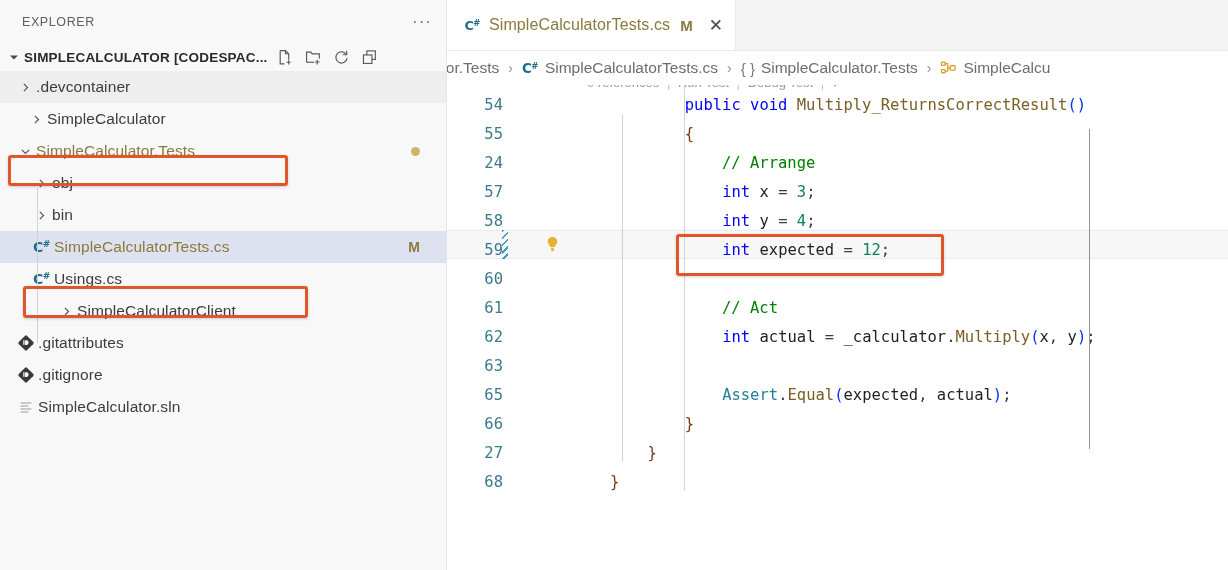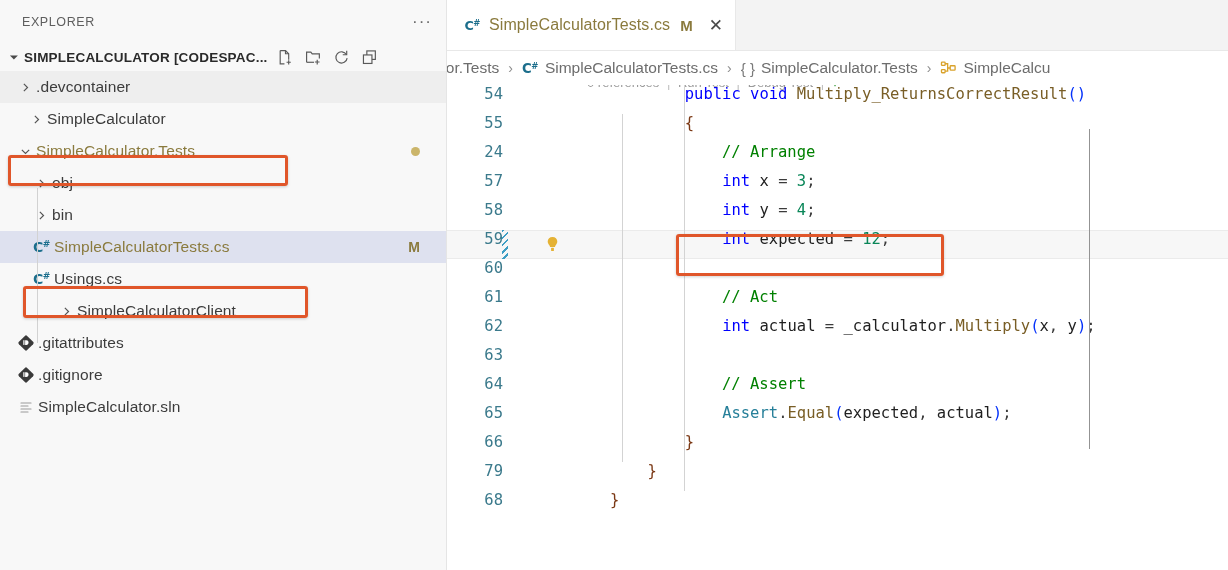--- a/index.html
+++ b/index.html
@@ -52,21 +52,21 @@
   .bc-item{display:flex;align-items:center;gap:6px;font-size:15.5px;color:#6d6d6d;cursor:pointer;padding:0 2px;}
   .bc-sep{color:#8d8d8d;font-size:14px;padding:0 7px;}
 
   .codearea{position:absolute;left:0;right:0;top:85px;bottom:0;overflow:hidden;
             font-family:"DejaVu Sans Mono","Liberation Mono",monospace;font-size:15.5px;}
   .codelens{position:absolute;left:140px;top:-10px;font-family:"Liberation Sans",sans-serif;
             font-size:13px;color:#9a9a9a;white-space:nowrap;}
   .cl-part{cursor:pointer;}
   .cl-bar{color:#c0c0c0;padding:0 4px;}
 
-  .line{height:29px;display:flex;align-items:flex-start;position:relative;}
+  .line{height:29px;display:flex;align-items:flex-end;position:relative;}
   .line.cur{background:#f7f7f7;box-shadow:inset 0 1px 0 #ebebeb, inset 0 -1px 0 #ebebeb;}
   .ln{width:56px;text-align:right;color:#3b7a8c;font-size:15.5px;flex:none;
       font-family:"DejaVu Sans Mono","Liberation Mono",monospace;}
   .gutter{width:107px;flex:none;position:relative;height:29px;}
   .bulb{position:absolute;left:42px;top:6px;width:15px;height:17px;}
   .diffmark{position:absolute;left:62px;width:6px;height:29px;
             background:repeating-linear-gradient(135deg,#3e9ec4 0 2px,transparent 2px 5px);}
   .code{white-space:pre;color:#3b3b3b;position:relative;}
 
   
@@ -351,36 +351,31 @@
             <span class="ln">62</span>
             <span class="gutter"></span>
             <span class="code"><span class="pun"> </span><span class="pun"> </span><span class="pun"> </span><span class="pun"> </span><span class="pun"> </span><span class="pun"> </span><span class="pun"> </span><span class="pun"> </span><span class="pun"> </span><span class="pun"> </span><span class="pun"> </span><span class="pun"> </span><span class="kw">int</span><span class="pun"> </span><span class="var">actual</span><span class="pun"> </span><span class="pun">=</span><span class="pun"> </span><span class="var">_calculator</span><span class="pun">.</span><span class="mth">Multiply</span><span class="br1">(</span><span class="var">x</span><span class="pun">,</span><span class="pun"> </span><span class="var">y</span><span class="br1">)</span><span class="pun">;</span></span>
           </div>
           <div class="line">
             <span class="ln">63</span>
             <span class="gutter"></span>
             <span class="code"></span>
           </div>
           <div class="line">
-            <span class="ln">64</span>
-            <span class="gutter"></span>
-            <span class="code"><span class="cmt">            // Assert</span></span>
-          </div>
-          <div class="line">
             <span class="ln">65</span>
             <span class="gutter"></span>
             <span class="code"><span class="pun"> </span><span class="pun"> </span><span class="pun"> </span><span class="pun"> </span><span class="pun"> </span><span class="pun"> </span><span class="pun"> </span><span class="pun"> </span><span class="pun"> </span><span class="pun"> </span><span class="pun"> </span><span class="pun"> </span><span class="typ">Assert</span><span class="pun">.</span><span class="mth">Equal</span><span class="br1">(</span><span class="var">expected</span><span class="pun">,</span><span class="pun"> </span><span class="var">actual</span><span class="br1">)</span><span class="pun">;</span></span>
           </div>
           <div class="line">
             <span class="ln">66</span>
             <span class="gutter"></span>
             <span class="code"><span class="pun"> </span><span class="pun"> </span><span class="pun"> </span><span class="pun"> </span><span class="pun"> </span><span class="pun"> </span><span class="pun"> </span><span class="pun"> </span><span class="br3">}</span></span>
           </div>
           <div class="line">
-            <span class="ln">79</span>
+            <span class="ln">27</span>
             <span class="gutter"></span>
             <span class="code"><span class="pun"> </span><span class="pun"> </span><span class="pun"> </span><span class="pun"> </span><span class="br3">}</span></span>
           </div>
           <div class="line">
             <span class="ln">68</span>
             <span class="gutter"></span>
             <span class="code"><span class="br3">}</span></span>
           </div>
         </div>
 

